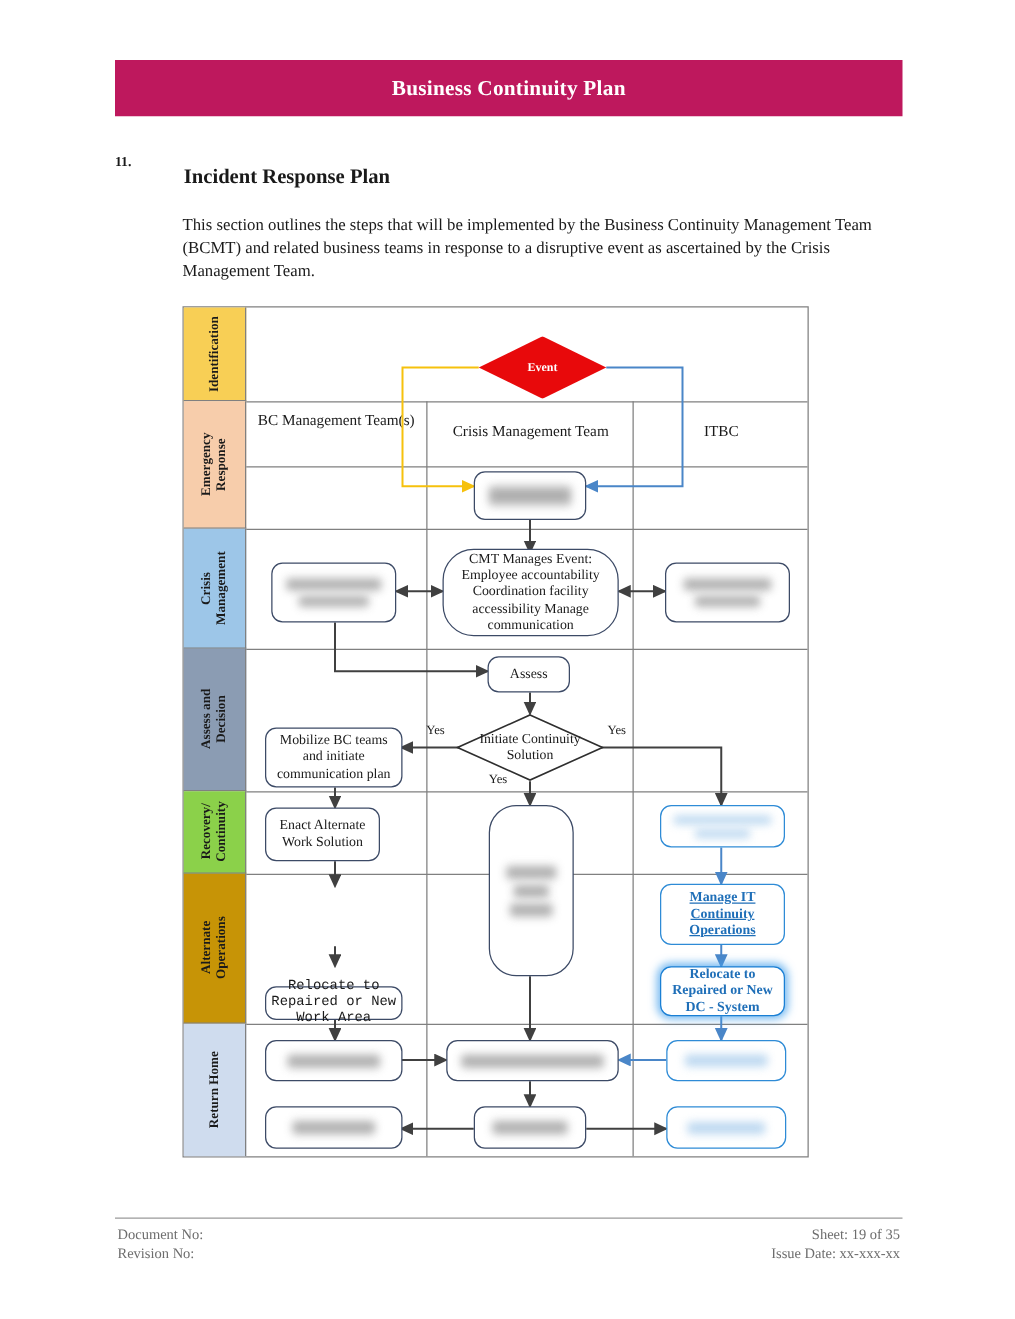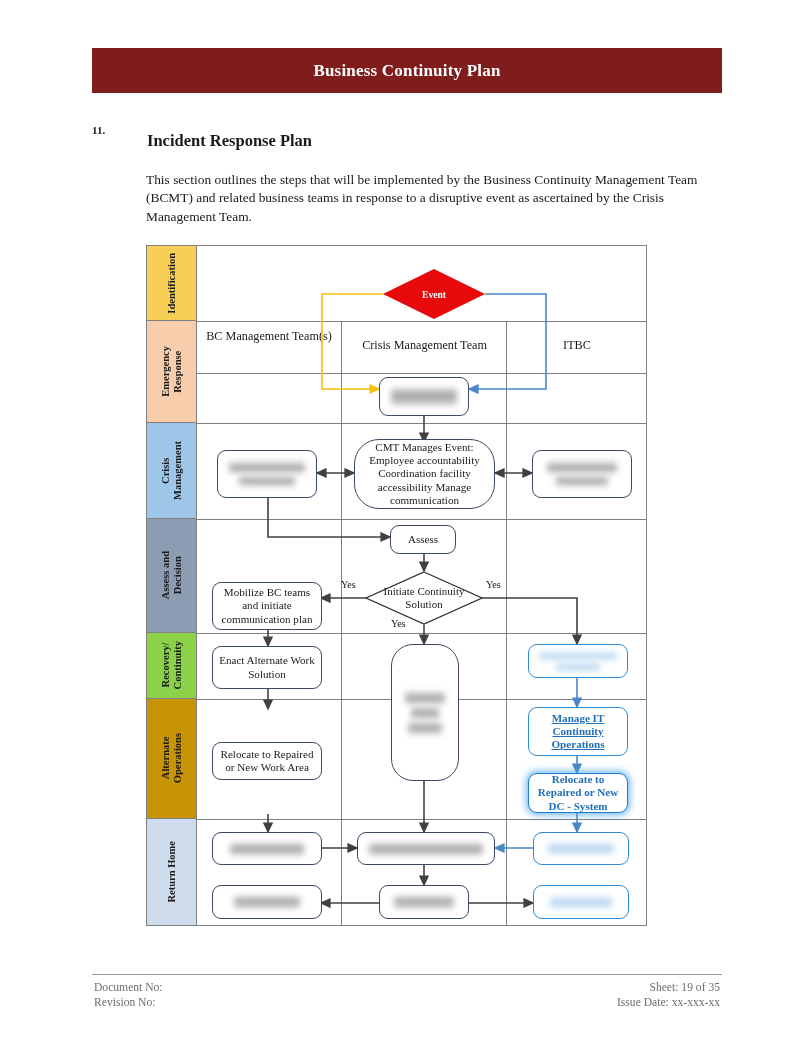--- a/index.html
+++ b/index.html
@@ -9,21 +9,21 @@
     font-family:"Liberation Serif", serif;
     color:#1a1a1a;
     position:relative;
     overflow:hidden;
   }
   .page{position:absolute;inset:0;}
 
   
   .banner{
     position:absolute;left:92px;top:48px;width:630px;height:45px;
-    background:#7f1d1d;
+    background:#be185d;
     display:flex;align-items:center;justify-content:center;
   }
   .banner-title{
     color:#ffffff;font-weight:bold;font-size:17px;letter-spacing:.2px;
   }
 
   
   .sec-num{position:absolute;left:92px;top:124px;font-size:11px;font-weight:bold;}
   .sec-title{position:absolute;left:147px;top:131px;font-size:16.5px;font-weight:bold;}
 
@@ -281,40 +281,40 @@
     </div>
 
     <div class="yes" style="left:194px;top:333px;">Yes</div>
     <div class="yes" style="left:339px;top:333px;">Yes</div>
     <div class="yes" style="left:244px;top:372px;">Yes</div>
 
     <div class="node" style="left:65px;top:336px;width:110px;height:48px;">
       <span>Mobilize BC teams and initiate communication plan</span>
     </div>
 
-    <div class="node" style="left:65px;top:400px;width:110px;height:43px;">
+    <div class="node" style="left:65px;top:400px;width:92px;height:43px;">
       <span>Enact Alternate Work Solution</span>
     </div>
 
     <div class="node tall" style="left:244px;top:398px;width:68px;height:137px;">
       <span class="redact-wrap">
         <span class="redact" style="width:40px;height:12px;"></span>
         <span class="redact" style="width:28px;height:12px;"></span>
         <span class="redact" style="width:34px;height:12px;"></span>
       </span>
     </div>
 
     <div class="node blue" style="left:381px;top:398px;width:100px;height:34px;">
       <span class="redact-wrap">
         <span class="redact b" style="width:78px;height:8px;"></span>
         <span class="redact b" style="width:44px;height:8px;"></span>
       </span>
     </div>
 
-    <div class="node" style="left:65px;top:496px;width:110px;height:38px;">
+    <div class="node" style="left:65px;top:543px;width:110px;height:27px;font-family:Liberation Mono, monospace;">
       <span>Relocate to Repaired or New Work Area</span>
     </div>
 
     <div class="node blue" style="left:381px;top:461px;width:100px;height:49px;text-decoration:underline;">
       <span>Manage IT Continuity Operations</span>
     </div>
     <div class="node blue glow" style="left:381px;top:527px;width:100px;height:40px;">
       <span>Relocate to Repaired or New DC - System</span>
     </div>
 

